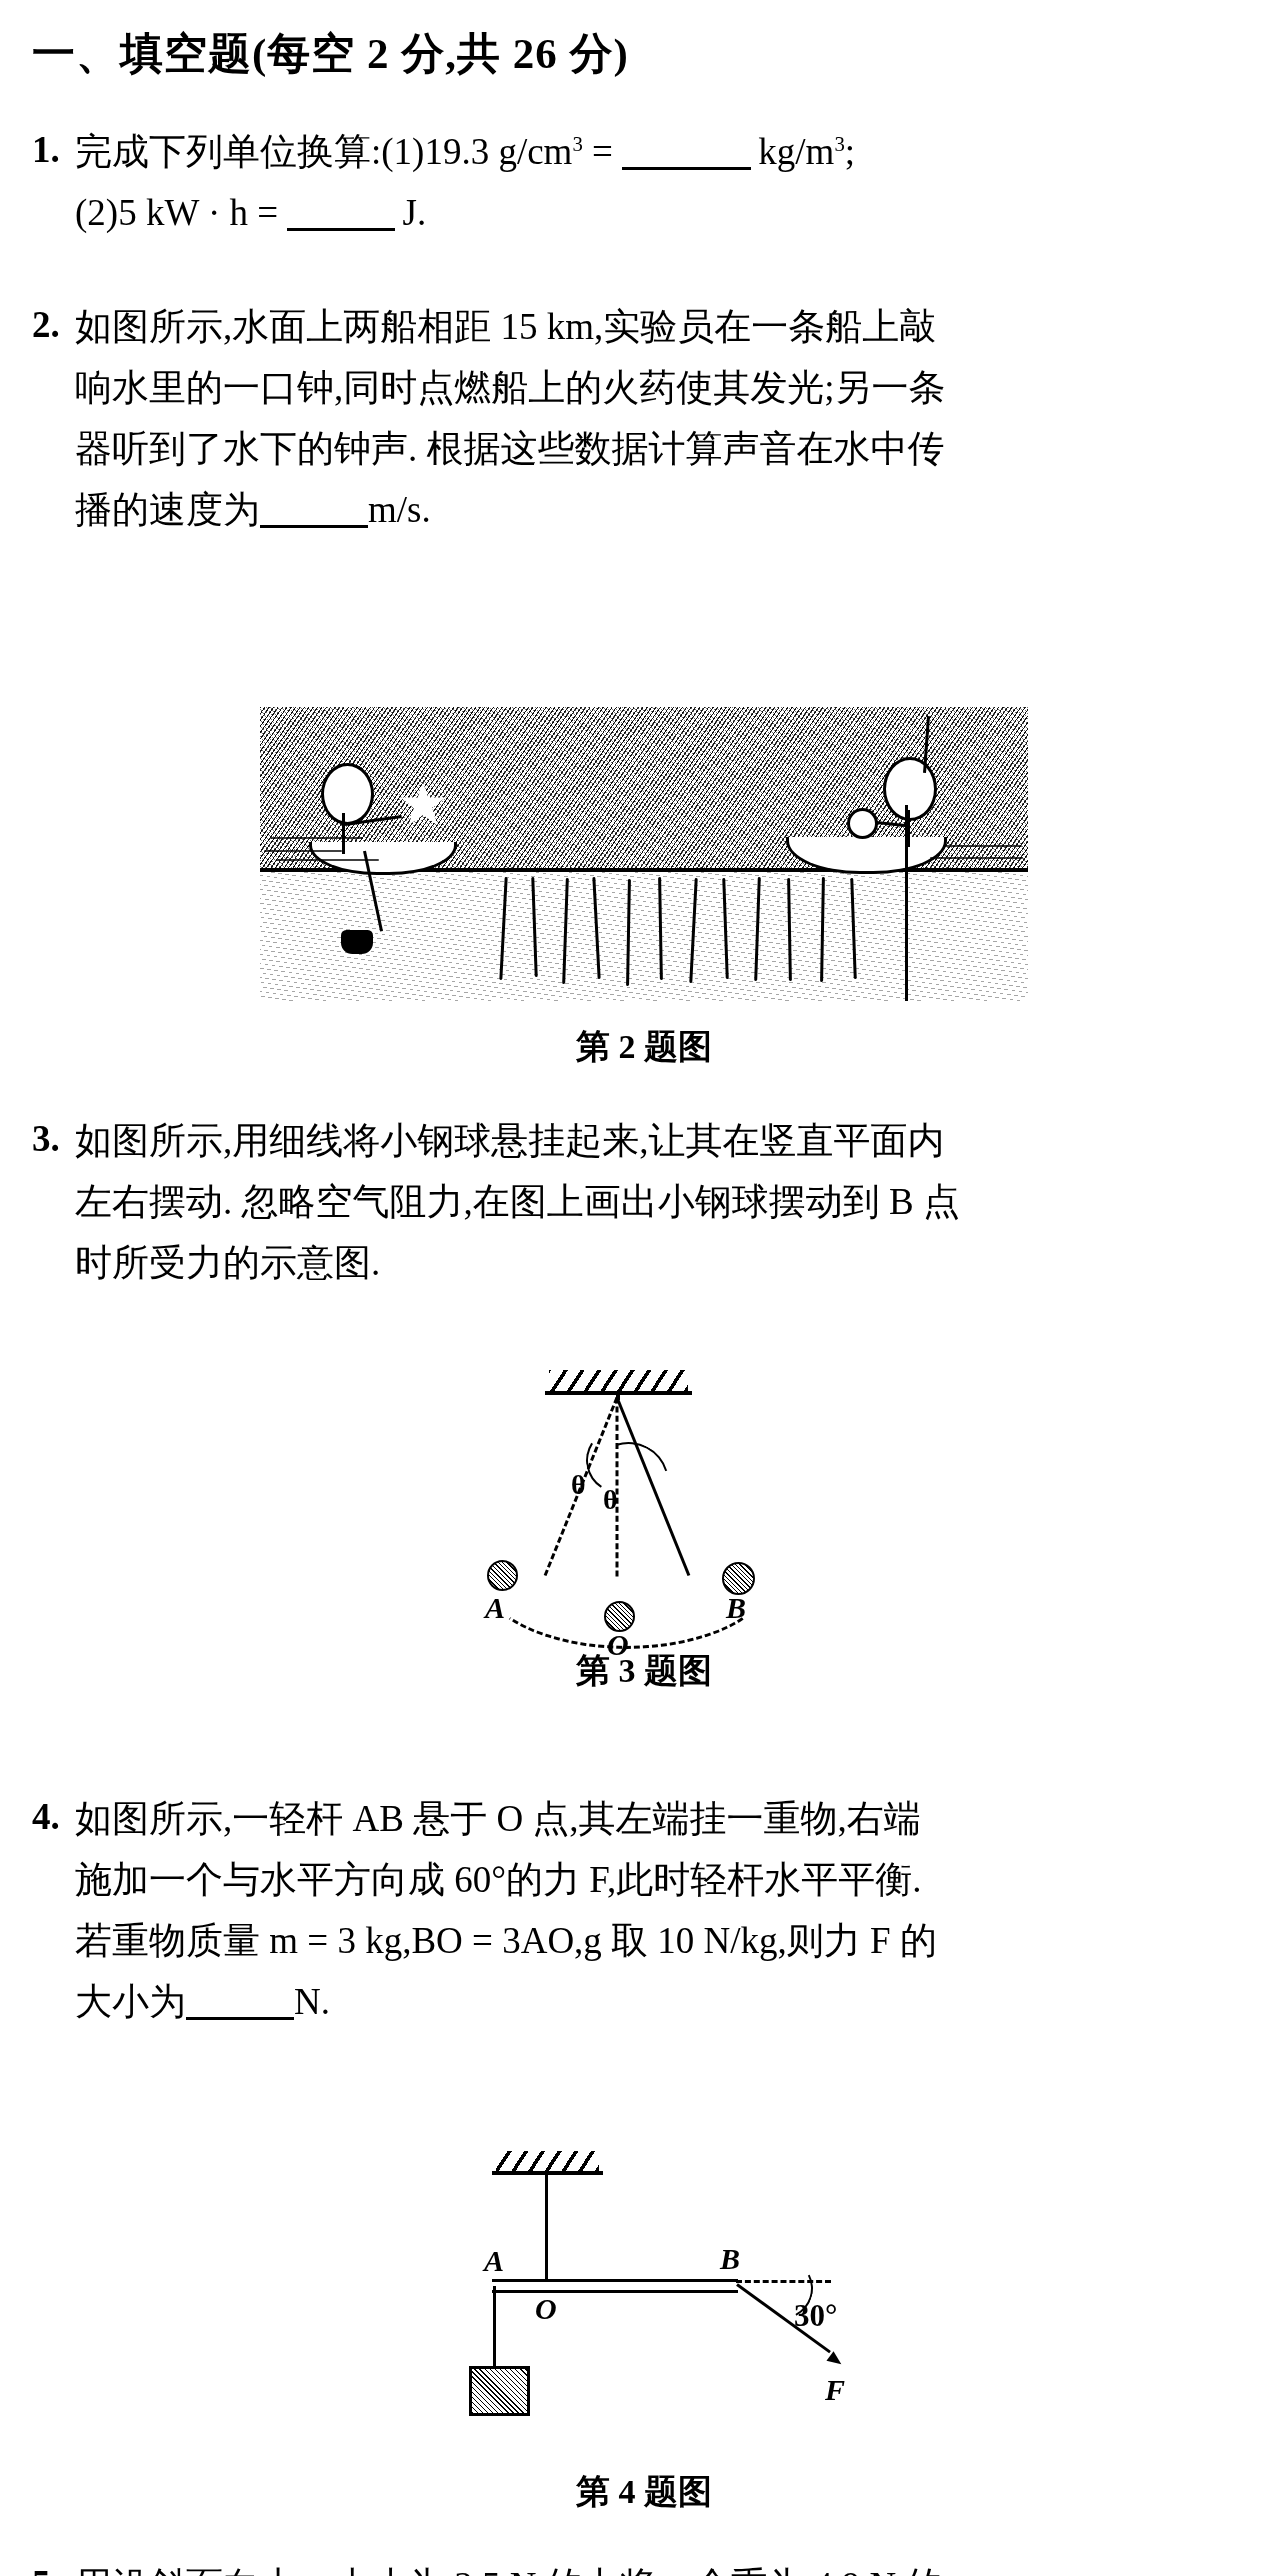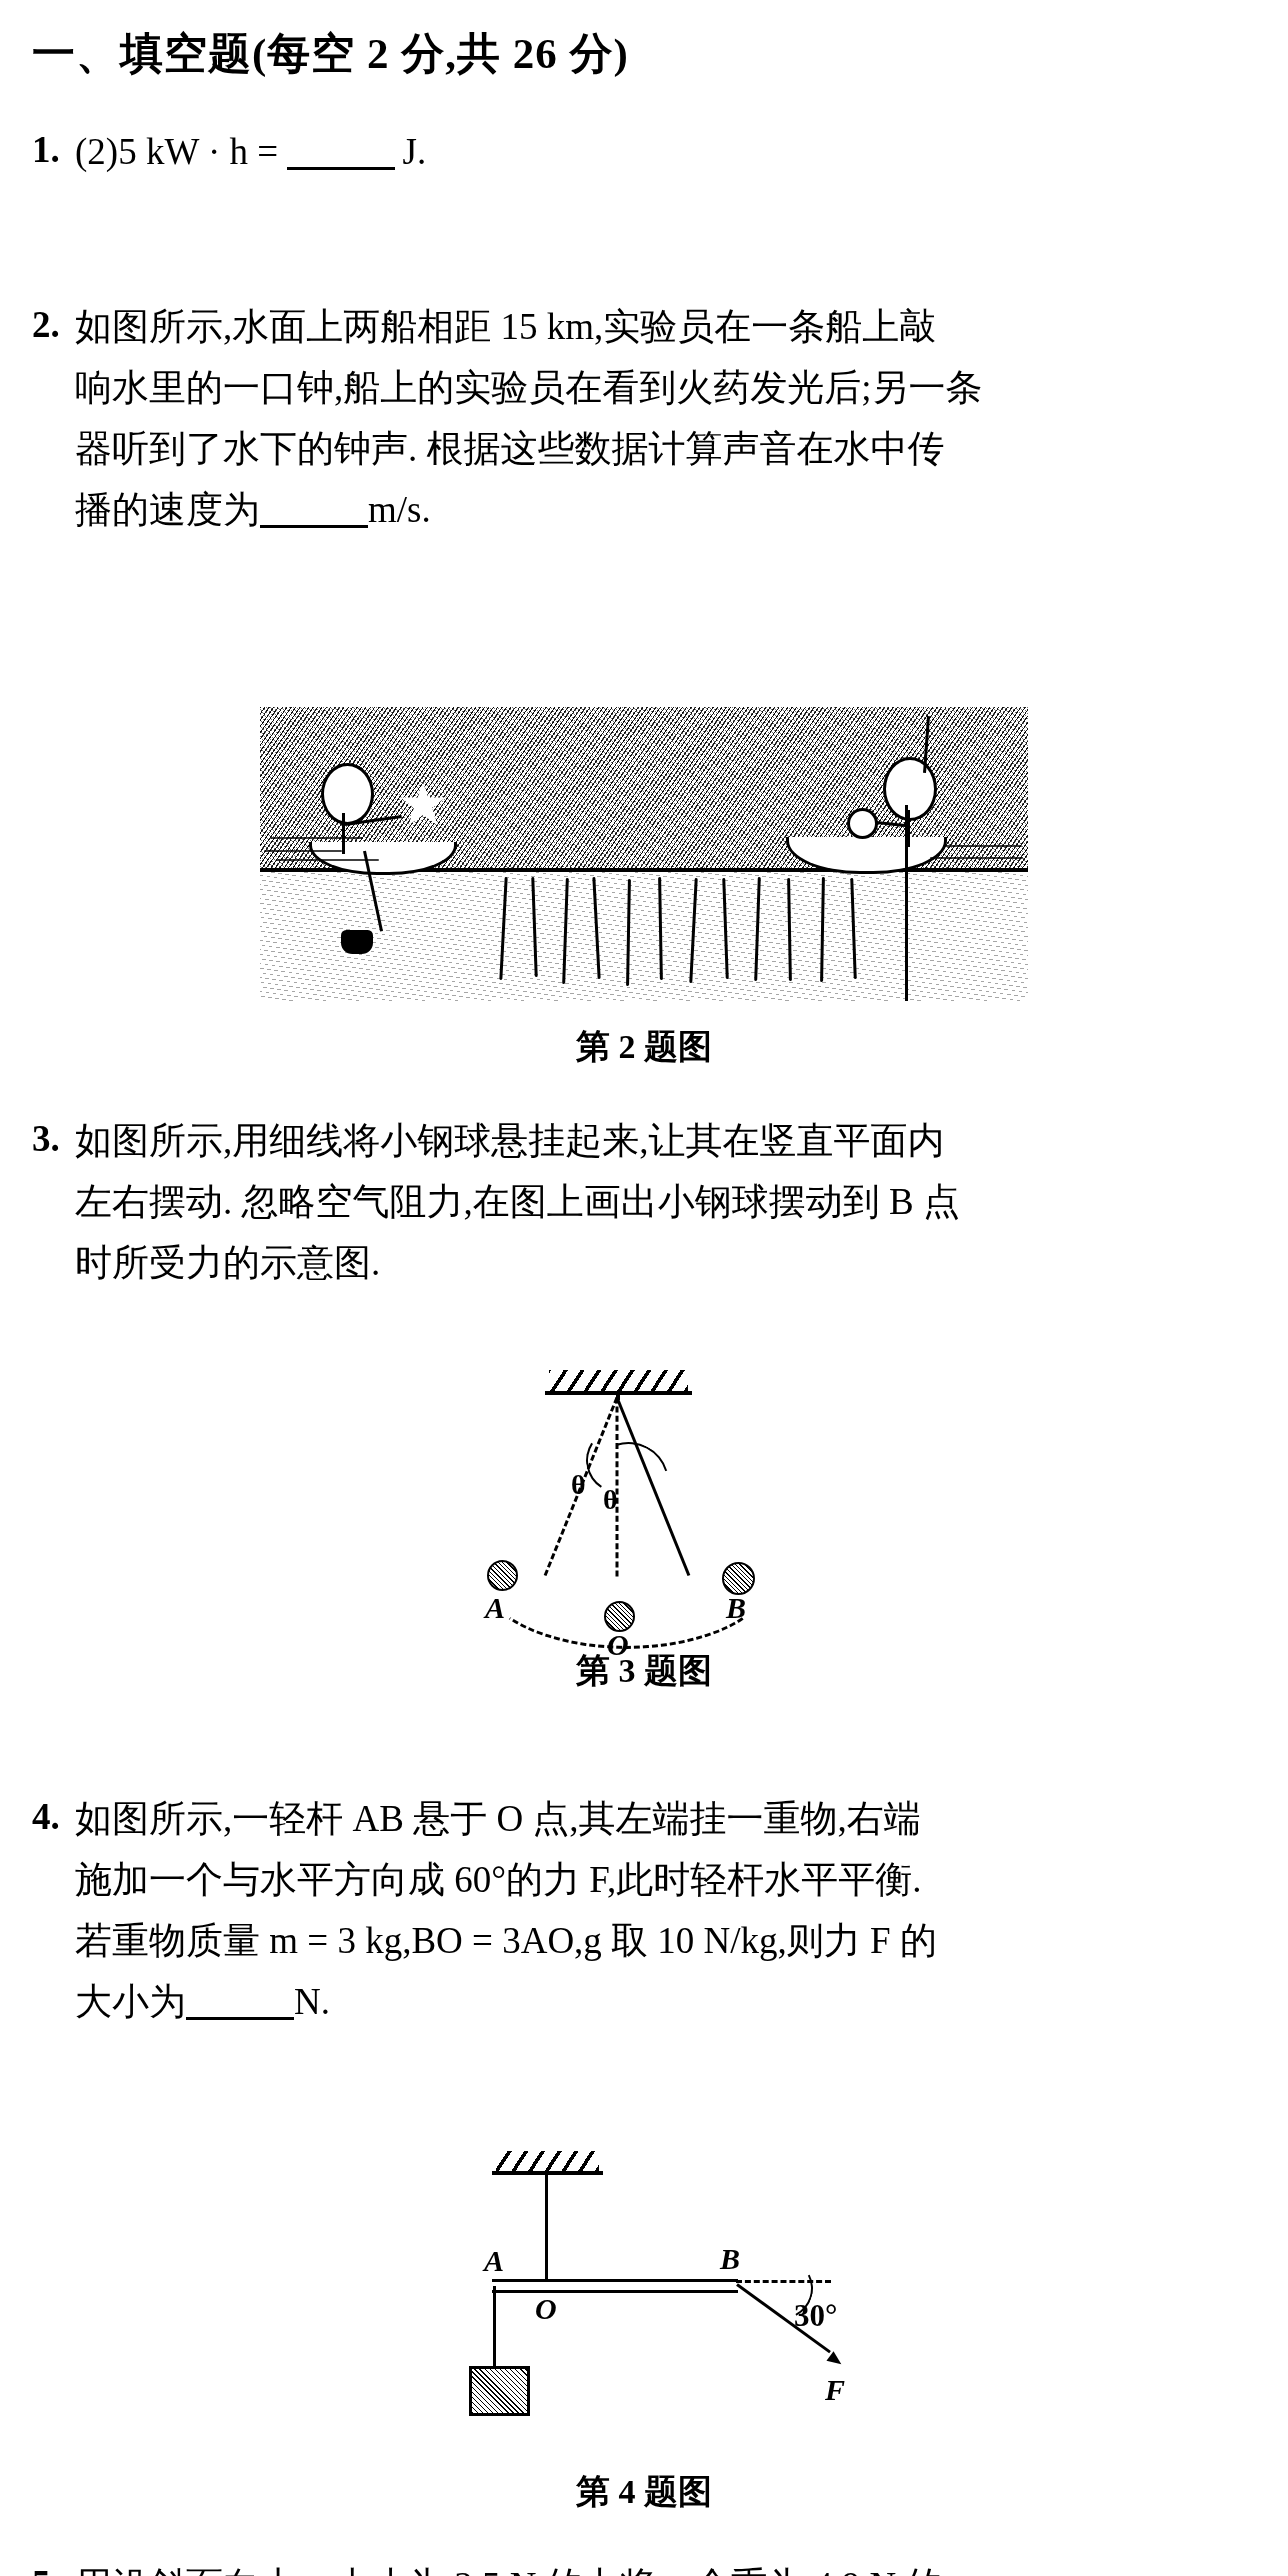--- a/index.html
+++ b/index.html
@@ -275,30 +275,33 @@
 <body>
 
 <div class="page">
 
   <div class="section-title cn">一、填空题(每空 2 分,共 26 分)</div>
 
   <div class="q" style="top:121px;">
     <span class="num">1.</span>
     <div class="body">
       <div class="ln">
+        <span>完成下列单位换算:(1)19.3 g/cm</span><sup class="s">3</sup><span> = </span><span class="blank b-lg"></span><span class="sp"></span><span>kg/m</span><sup class="s">3</sup><span>;</span>
+      </div>
+      <div class="ln">
         <span>(2)5 kW · h = </span><span class="blank b-md"></span><span class="sp"></span><span>J.</span>
       </div>
     </div>
   </div>
 
   <div class="q" style="top:296px;">
     <span class="num">2.</span>
     <div class="body">
       <div class="ln">如图所示,水面上两船相距 15 km,实验员在一条船上敲</div>
-      <div class="ln">响水里的一口钟,船上的实验员在看到火药发光后;另一条</div>
+      <div class="ln">响水里的一口钟,同时点燃船上的火药使其发光;另一条</div>
       <div class="ln">器听到了水下的钟声. 根据这些数据计算声音在水中传</div>
       <div class="ln">
         <span>播的速度为</span><span class="blank b-md"></span><span>m/s.</span>
       </div>
     </div>
   </div>
 
   <div id="fig-q2">
     <div class="water"></div>
     <div class="waterline"></div>

